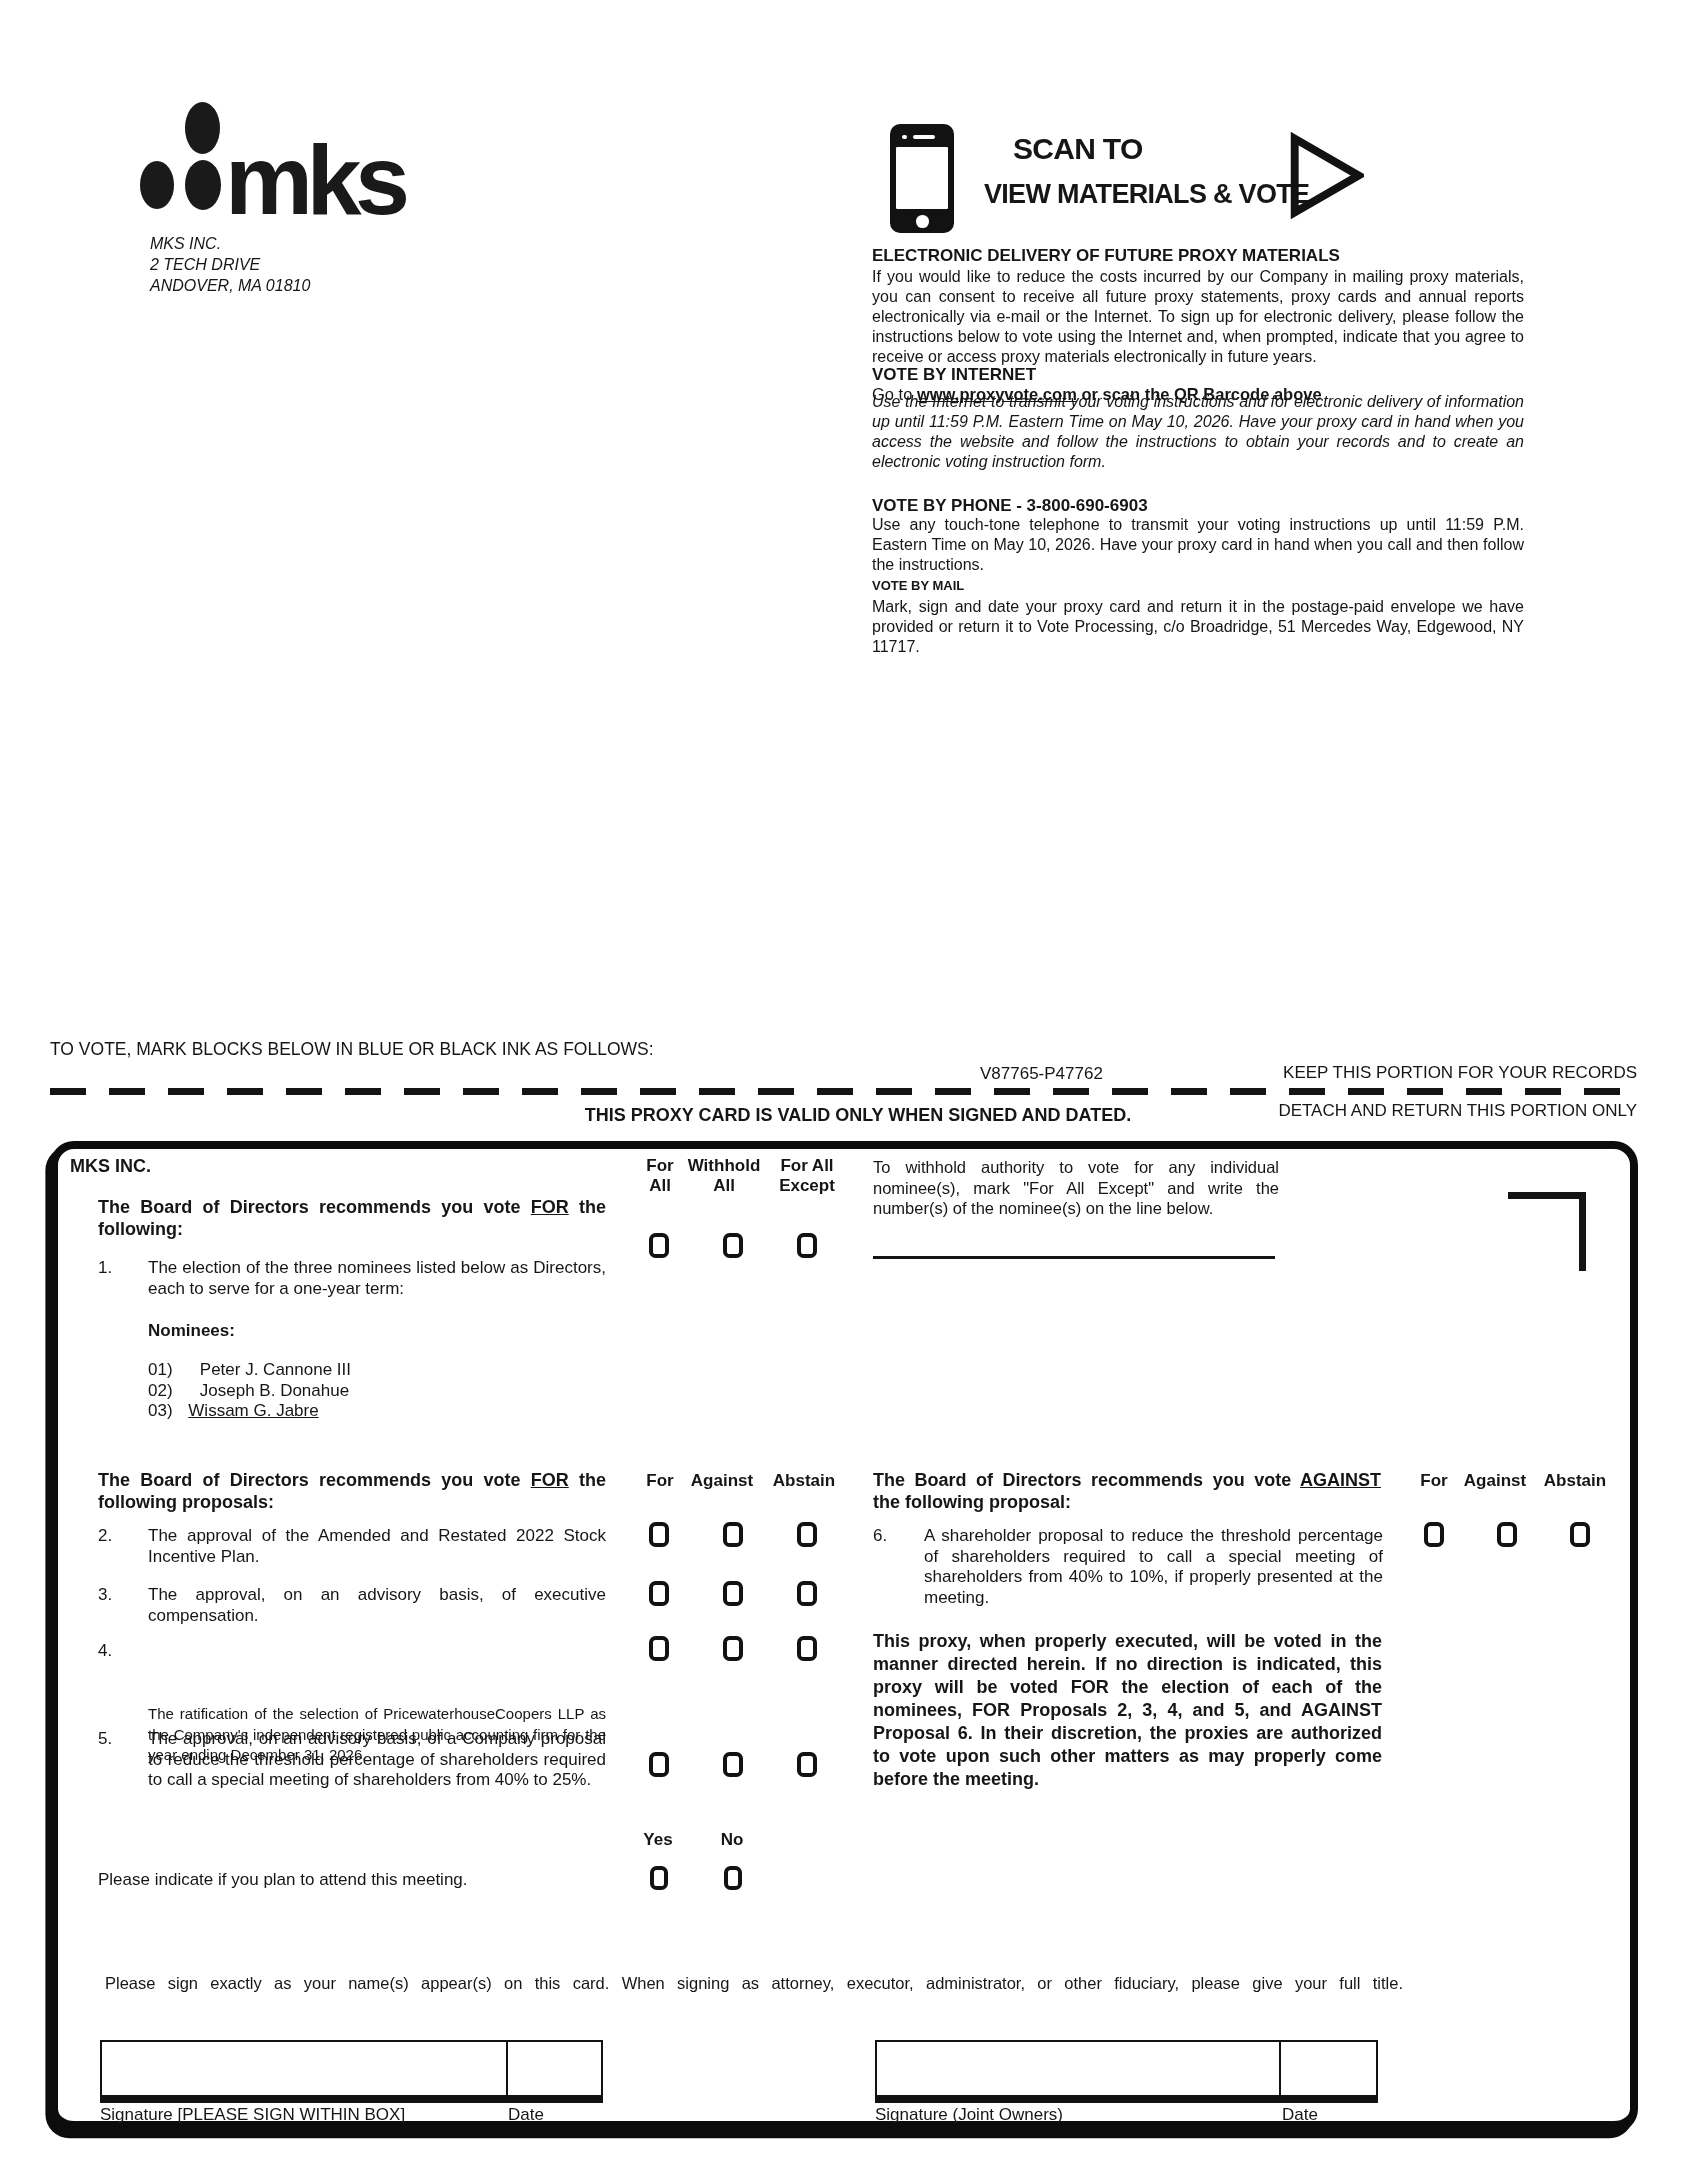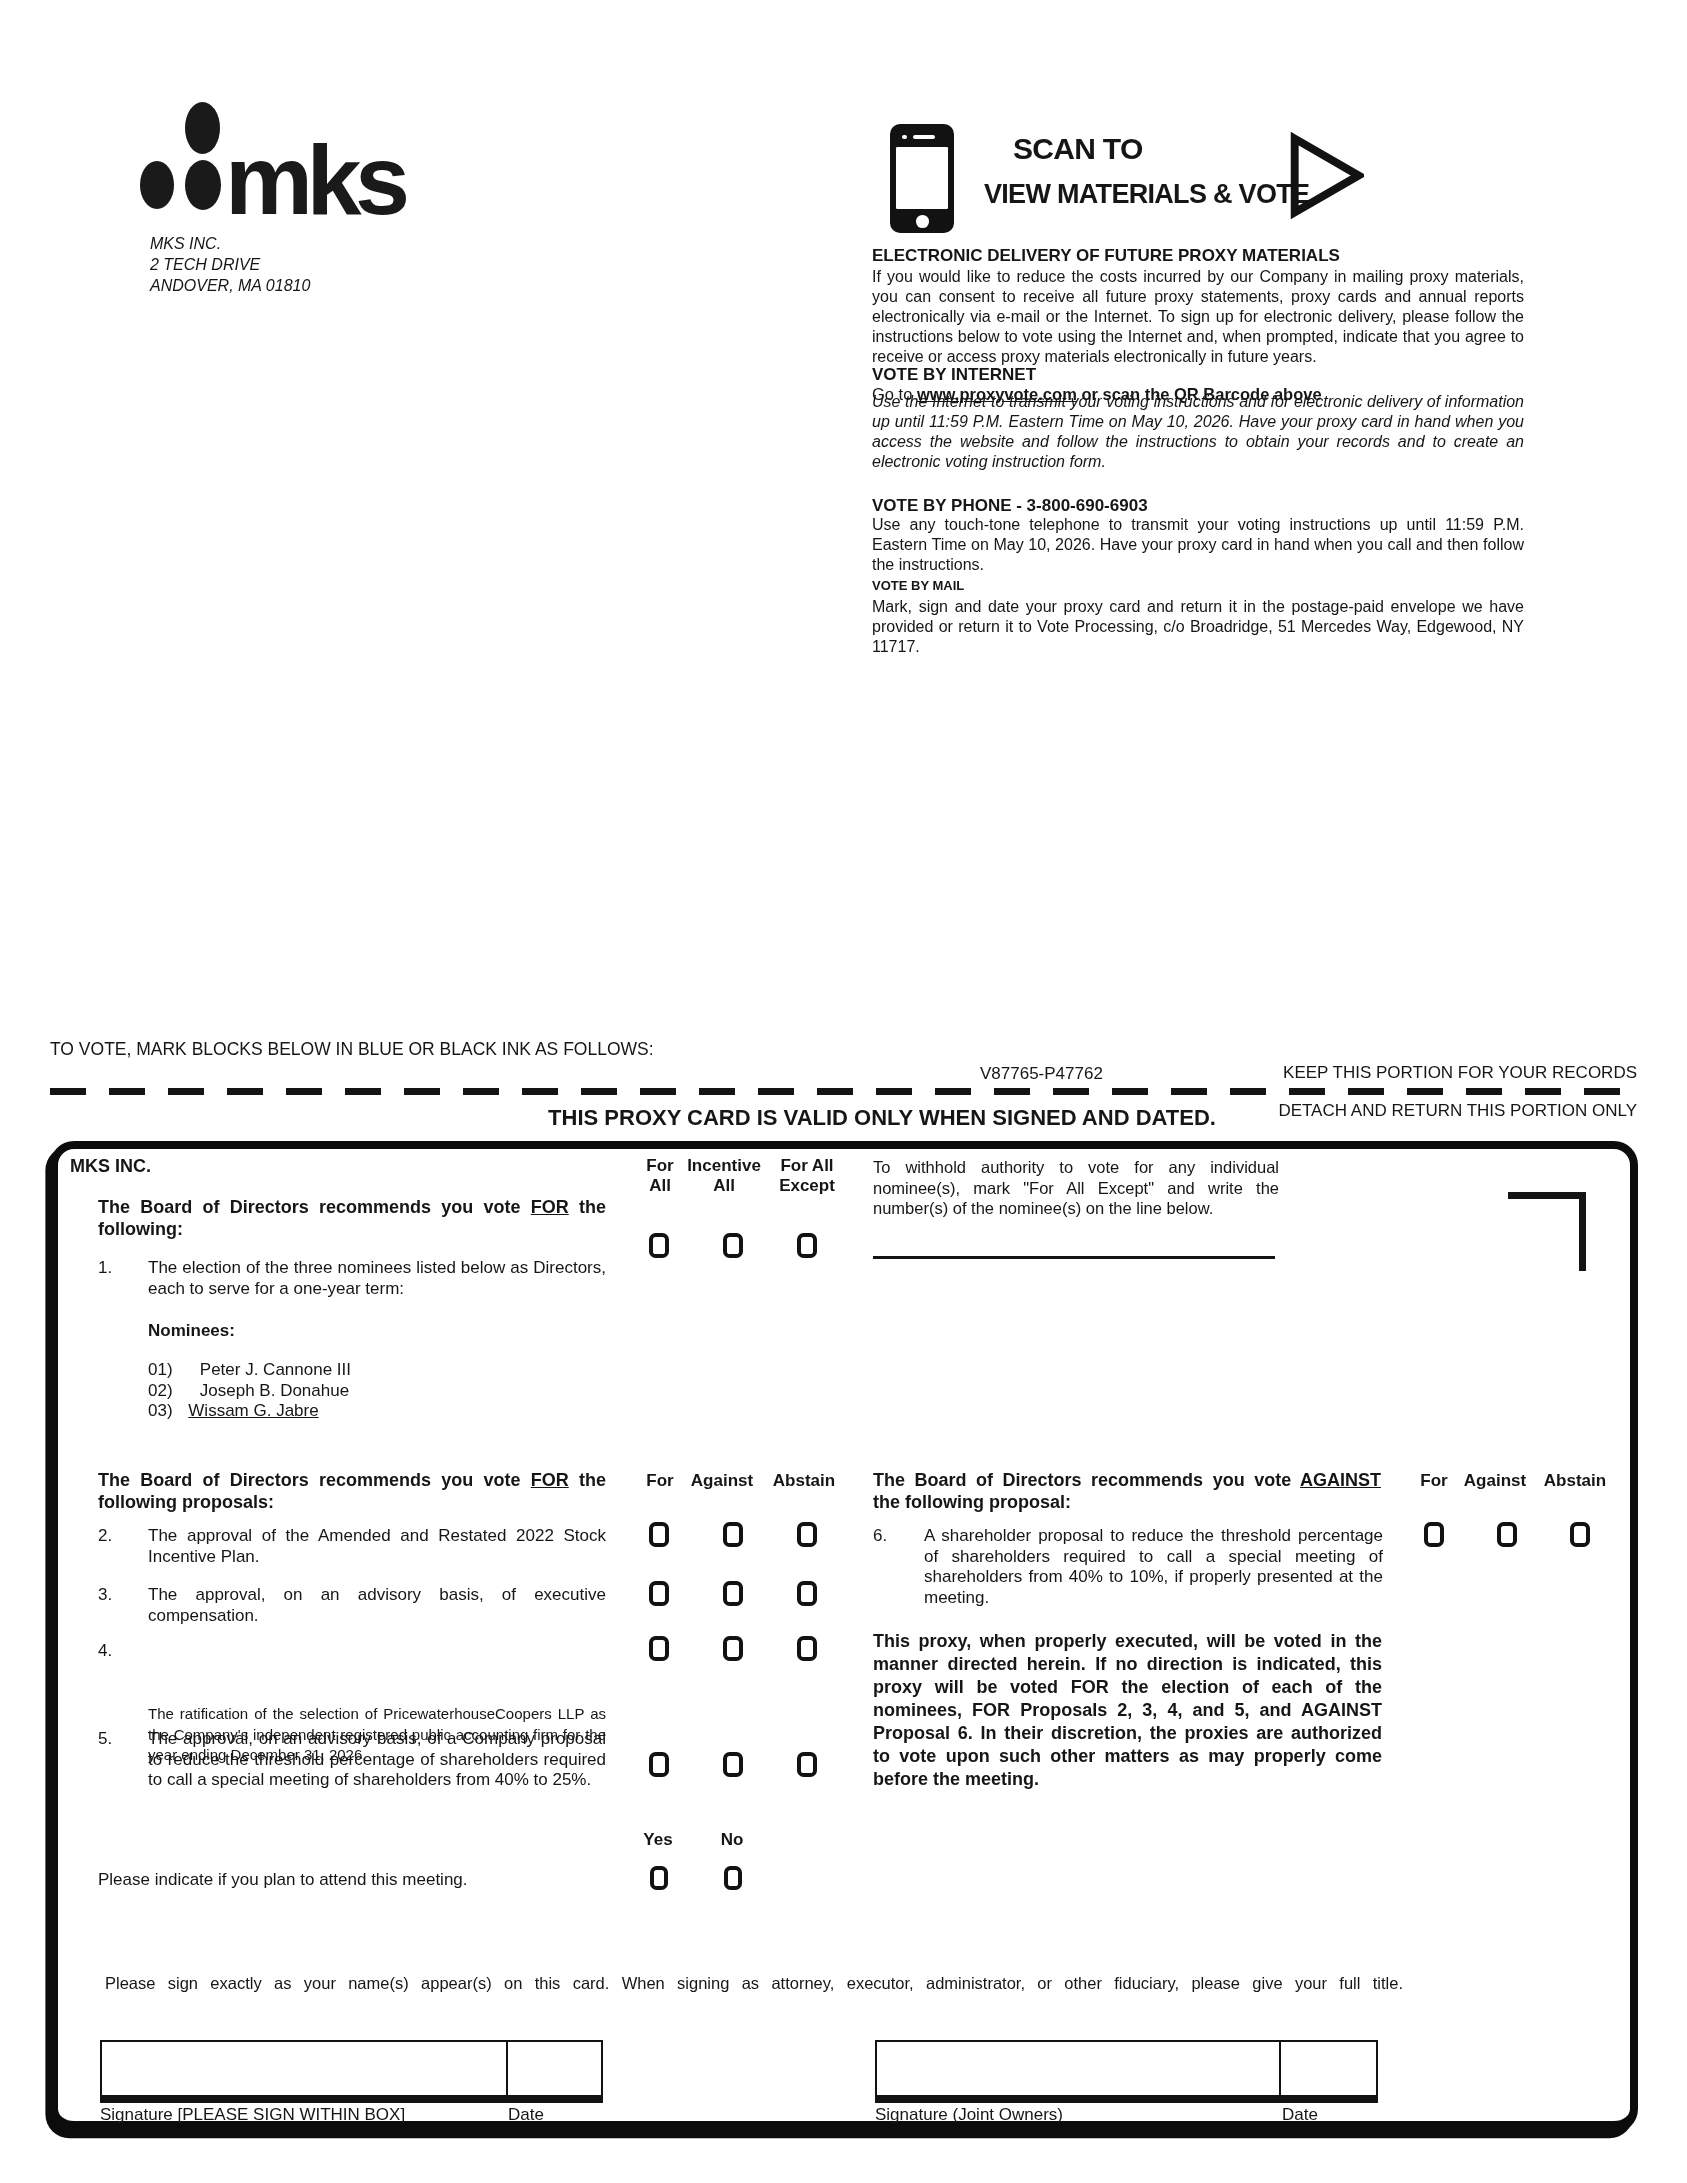--- a/index.html
+++ b/index.html
@@ -83,33 +83,33 @@
 <div class="abs b" style="left:872px;top:496px;width:652px;font-size:17px;">VOTE BY PHONE - 3-800-690-6903</div>
 <div class="abs just bodytxt" style="left:872px;top:515px;width:652px;">Use any touch-tone telephone to transmit your voting instructions up until 11:59 P.M. Eastern Time on May 10, 2026. Have your proxy card in hand when you call and then follow the instructions.</div>
 
 <div class="abs b" style="left:872px;top:578px;width:652px;font-size:13px;">VOTE BY MAIL</div>
 <div class="abs just bodytxt" style="left:872px;top:597px;width:652px;">Mark, sign and date your proxy card and return it in the postage-paid envelope we have provided or return it to Vote Processing, c/o Broadridge, 51 Mercedes Way, Edgewood, NY 11717.</div>
 
 <div class="abs nowrap" style="left:50px;top:1039px;font-size:17.5px;">TO VOTE, MARK BLOCKS BELOW IN BLUE OR BLACK INK AS FOLLOWS:</div>
 <div class="abs nowrap" style="left:980px;top:1064px;font-size:17px;">V87765-P47762</div>
 <div class="abs nowrap" style="right:50px;top:1063px;font-size:17px;">KEEP THIS PORTION FOR YOUR RECORDS</div>
 <div class="abs dash" style="left:50px;top:1088px;width:1587px;"></div>
-<div class="abs b nowrap" style="left:882px;top:1105px;transform:translateX(-50%);font-size:22px;">THIS PROXY CARD IS VALID ONLY WHEN SIGNED AND DATED.</div>
+<div class="abs b nowrap" style="left:858px;top:1105px;transform:translateX(-50%);font-size:18px;">THIS PROXY CARD IS VALID ONLY WHEN SIGNED AND DATED.</div>
 <div class="abs nowrap" style="right:50px;top:1101px;font-size:17px;">DETACH AND RETURN THIS PORTION ONLY</div>
 
 <div class="abs card" style="left:50px;top:1141px;width:1588px;height:992px;"></div>
 
 <div class="abs b nowrap" style="left:70px;top:1156px;font-size:18px;">MKS INC.</div>
 
 <div class="abs ctr hdr2" style="left:660px;top:1156px;">
   <div>For</div>
   <div>All</div>
 </div>
 <div class="abs ctr hdr2" style="left:724px;top:1156px;">
-  <div>Incentive</div>
+  <div>Withhold</div>
   <div>All</div>
 </div>
 <div class="abs ctr hdr2" style="left:807px;top:1156px;">
   <div>For All</div>
   <div>Except</div>
 </div>
 
 <div class="abs just bodytxt" style="left:873px;top:1157px;width:406px;font-size:16.5px;line-height:20.5px;">To withhold authority to vote for any individual nominee(s), mark "For All Except" and write the number(s) of the nominee(s) on the line below.</div>
 <div class="abs hline" style="left:873px;top:1256px;width:402px;height:3.3px;"></div>
 <div class="abs hline" style="left:1508px;top:1192px;width:77px;height:6.6px;"></div>

